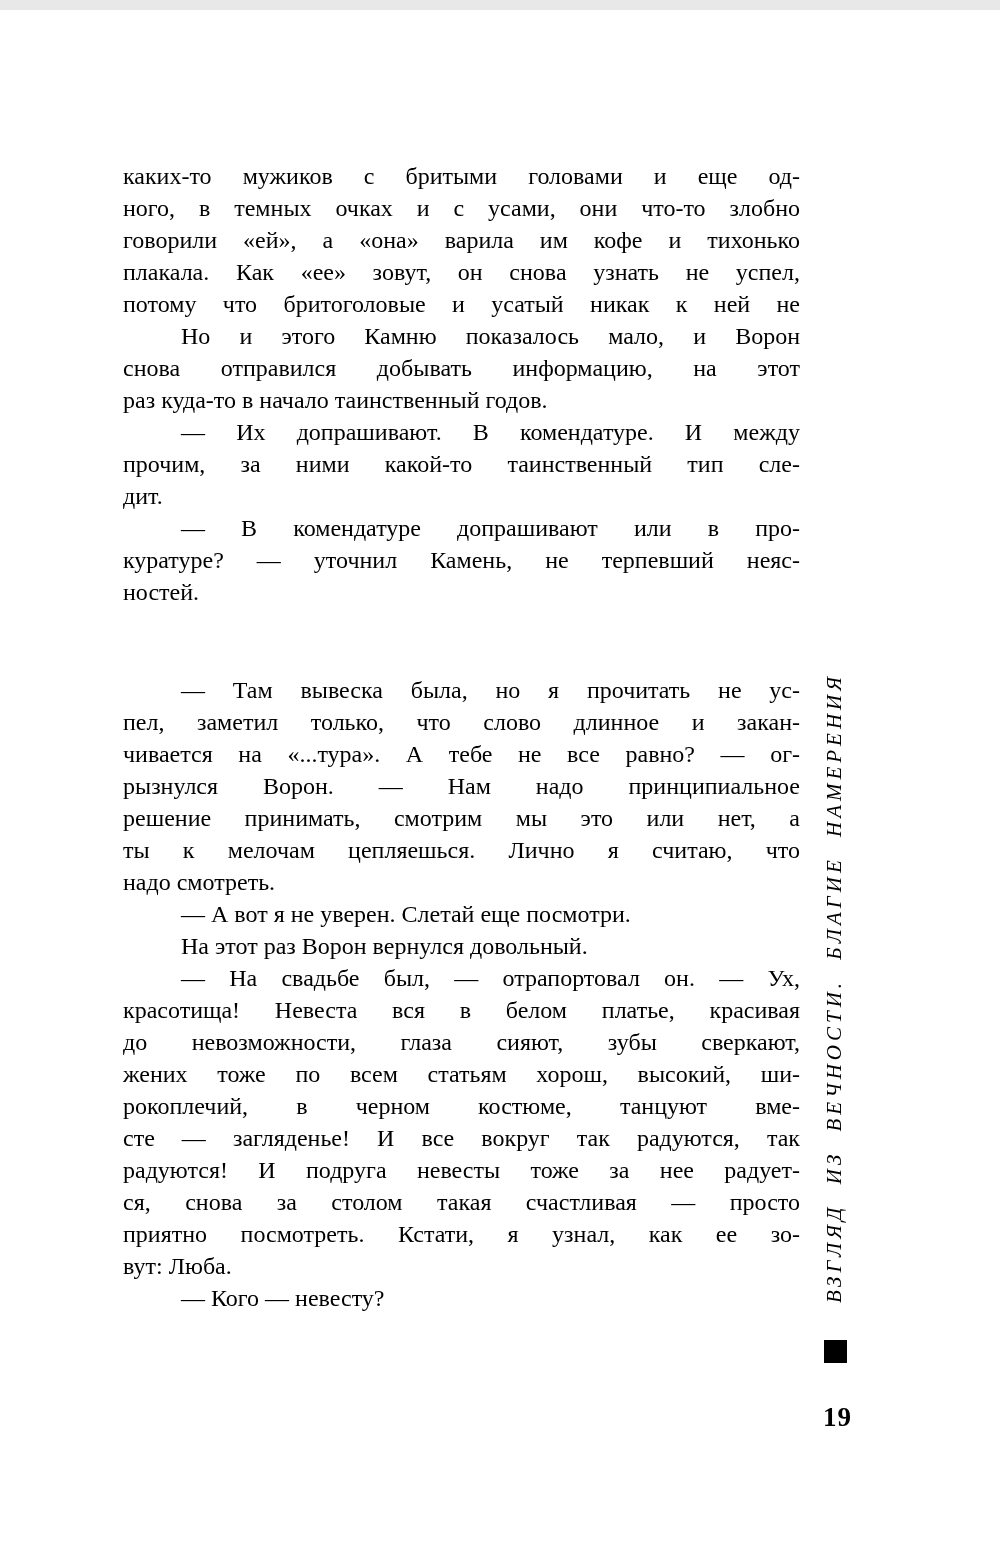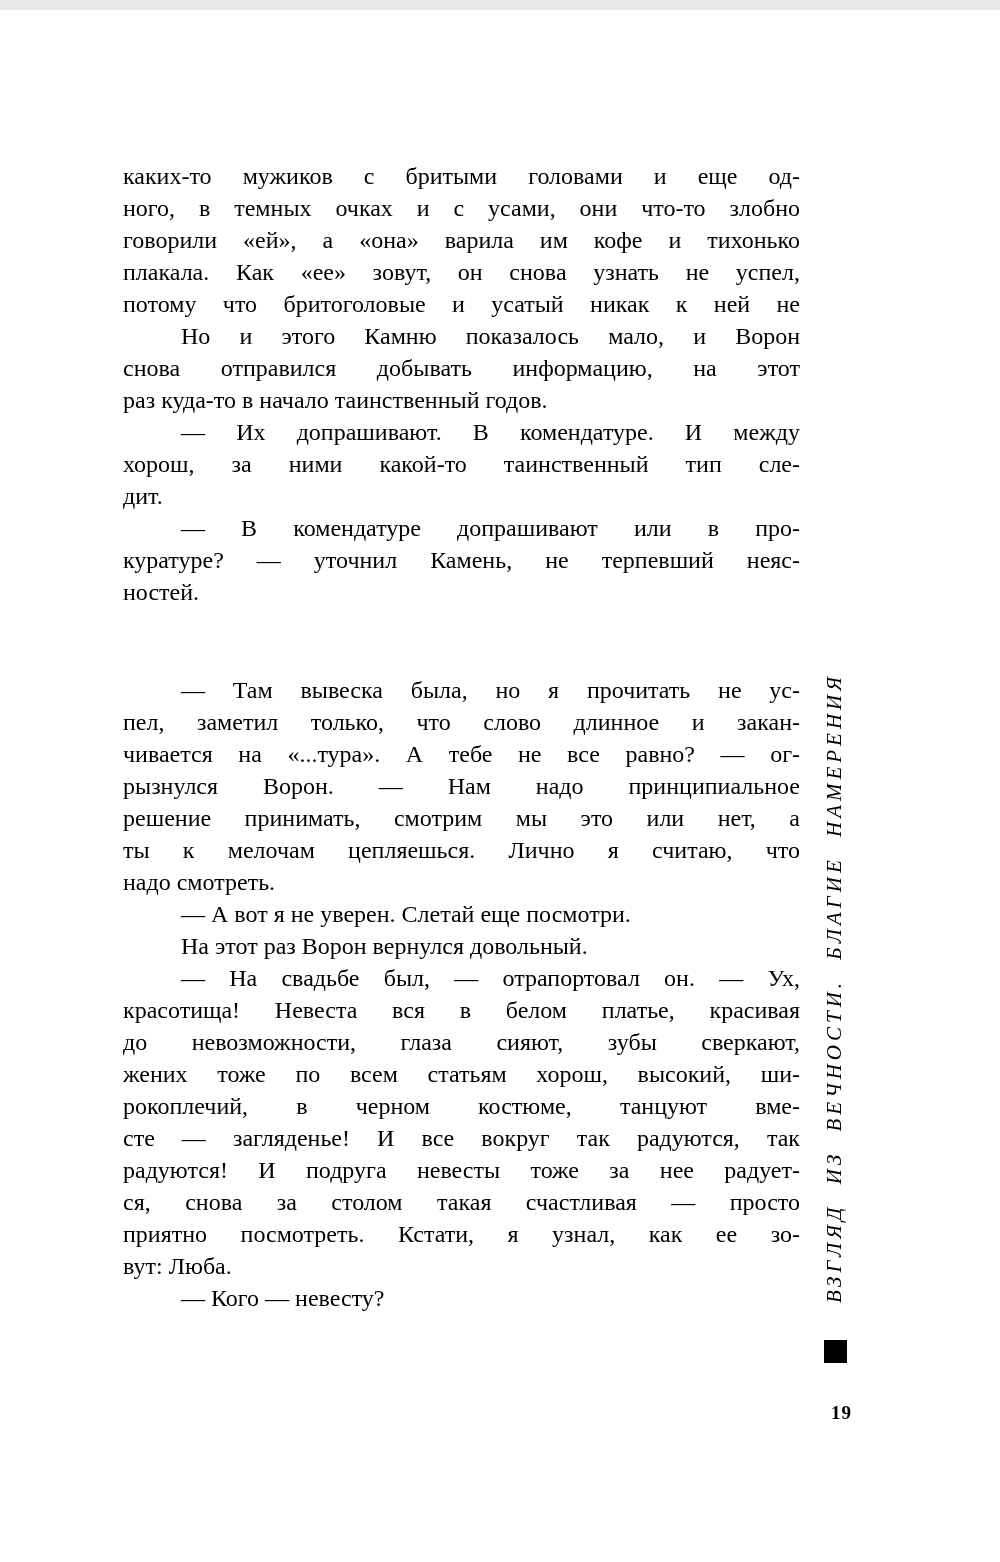--- a/index.html
+++ b/index.html
@@ -57,21 +57,21 @@
     height: 23px;
     background: #000000;
   }
   .page-number {
     position: absolute;
     left: 777px;
     top: 1392px;
     width: 75px;
     text-align: right;
     font-weight: bold;
-    font-size: 19px;
+    font-size: 27px;
     letter-spacing: 1px;
   }
 </style>
 </head>
 <body>
 
 <div class="page">
   <div class="text-block">
       <div class="paragraph">
         <div class="line">каких-то мужиков с бритыми головами и еще од-</div>
@@ -80,21 +80,21 @@
         <div class="line">плакала. Как «ее» зовут, он снова узнать не успел,</div>
         <div class="line">потому что бритоголовые и усатый никак к ней не</div>
       </div>
       <div class="paragraph indent">
         <div class="line">Но и этого Камню показалось мало, и Ворон</div>
         <div class="line">снова отправился добывать информацию, на этот</div>
         <div class="line last">раз куда-то в начало таинственный годов.</div>
       </div>
       <div class="paragraph indent">
         <div class="line">— Их допрашивают. В комендатуре. И между</div>
-        <div class="line">хорош, за ними какой-то таинственный тип сле-</div>
+        <div class="line">прочим, за ними какой-то таинственный тип сле-</div>
         <div class="line last">дит.</div>
       </div>
       <div class="paragraph indent">
         <div class="line">— В комендатуре допрашивают или в про-</div>
         <div class="line">куратуре? — уточнил Камень, не терпевший неяс-</div>
         <div class="line last">ностей.</div>
       </div>
       <div class="paragraph indent gap">
         <div class="line">— Там вывеска была, но я прочитать не ус-</div>
         <div class="line">пел, заметил только, что слово длинное и закан-</div>

